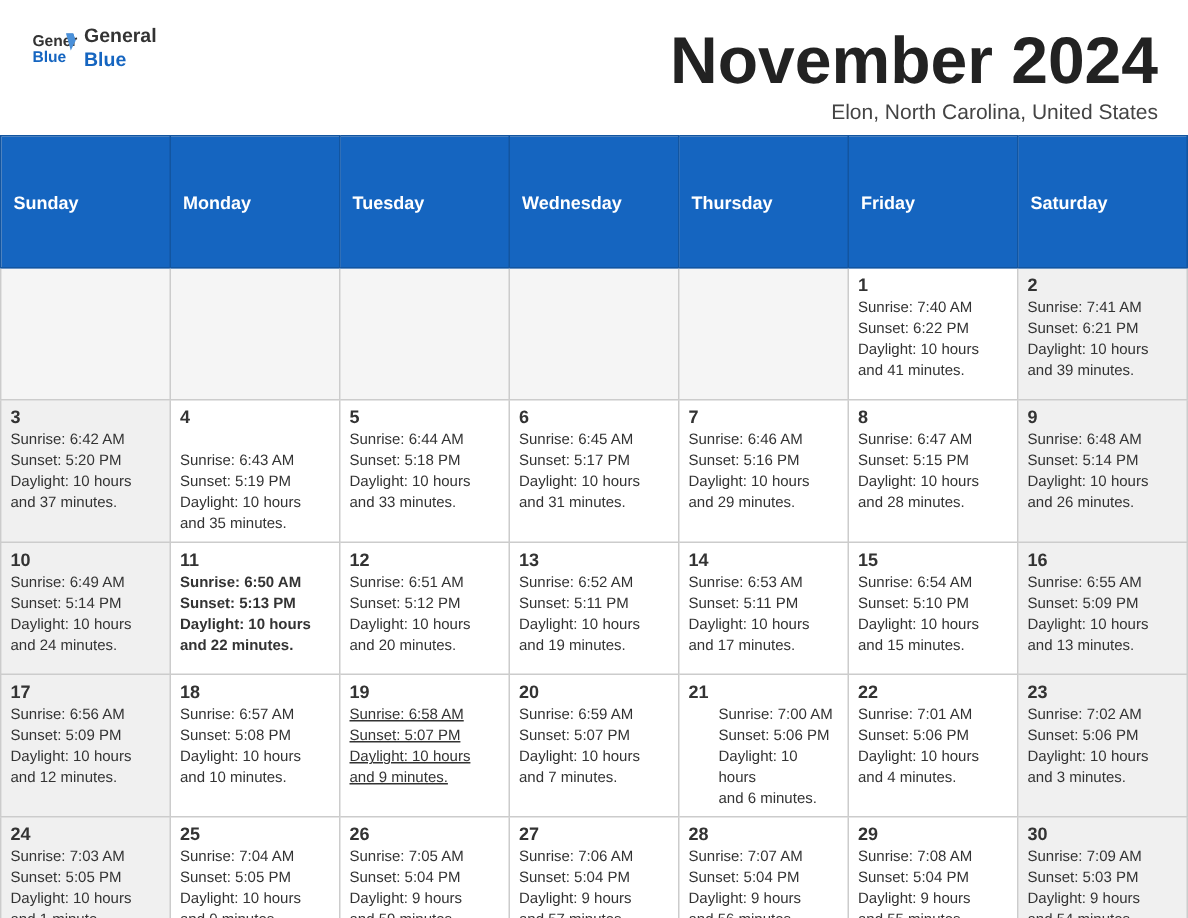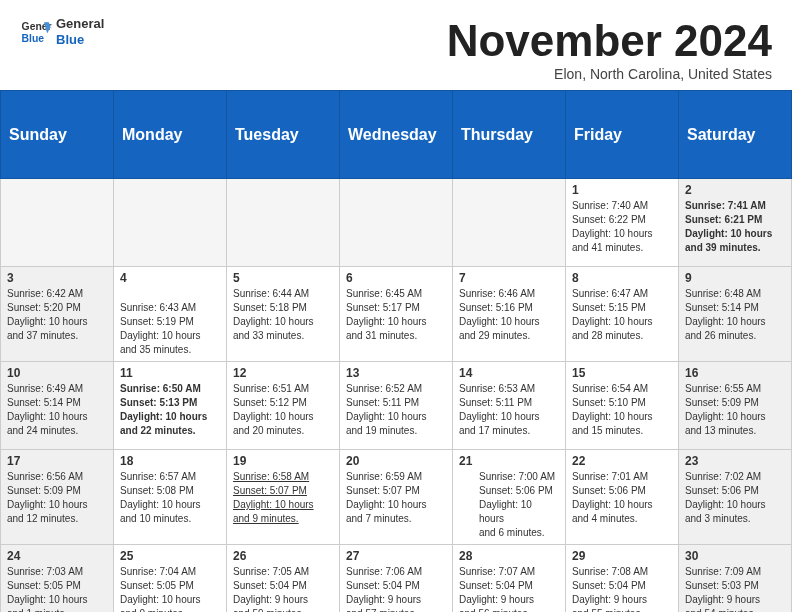--- a/index.html
+++ b/index.html
@@ -51,21 +51,21 @@
     
     .calendar {
       width: 100%;
       border-collapse: collapse;
       margin: 0;
     }
     
     .calendar th {
       background: #1565C0;
       color: #fff;
-      font-size: 16px;
+      font-size: 12px;
       font-weight: bold;
       padding: 6px 8px;
       text-align: left;
       border: 1px solid #1255a0;
     }
     
     .calendar td {
       vertical-align: top;
       border: 1px solid #ccc;
       padding: 4px 6px;
@@ -144,21 +144,21 @@
         <td class="empty"></td>
         <td>
           <span class="day-num">1</span>
           <div class="day-info" style="white-space: pre-line;">Sunrise: 7:40 AM
 Sunset: 6:22 PM
 Daylight: 10 hours
 and 41 minutes.</div>
         </td>
         <td class="weekend">
           <span class="day-num">2</span>
-          <div class="day-info" style="white-space: pre-line; font-weight: bold;">Sunrise: 7:41 AM
+          <div class="day-info" style="white-space: pre-line;">Sunrise: 7:41 AM
 Sunset: 6:21 PM
 Daylight: 10 hours
 and 39 minutes.</div>
         </td>
       </tr>
       <tr>
         <td class="weekend">
           <span class="day-num">3</span>
           <div class="day-info" style="white-space: pre-line;">Sunrise: 6:42 AM
 Sunset: 5:20 PM

